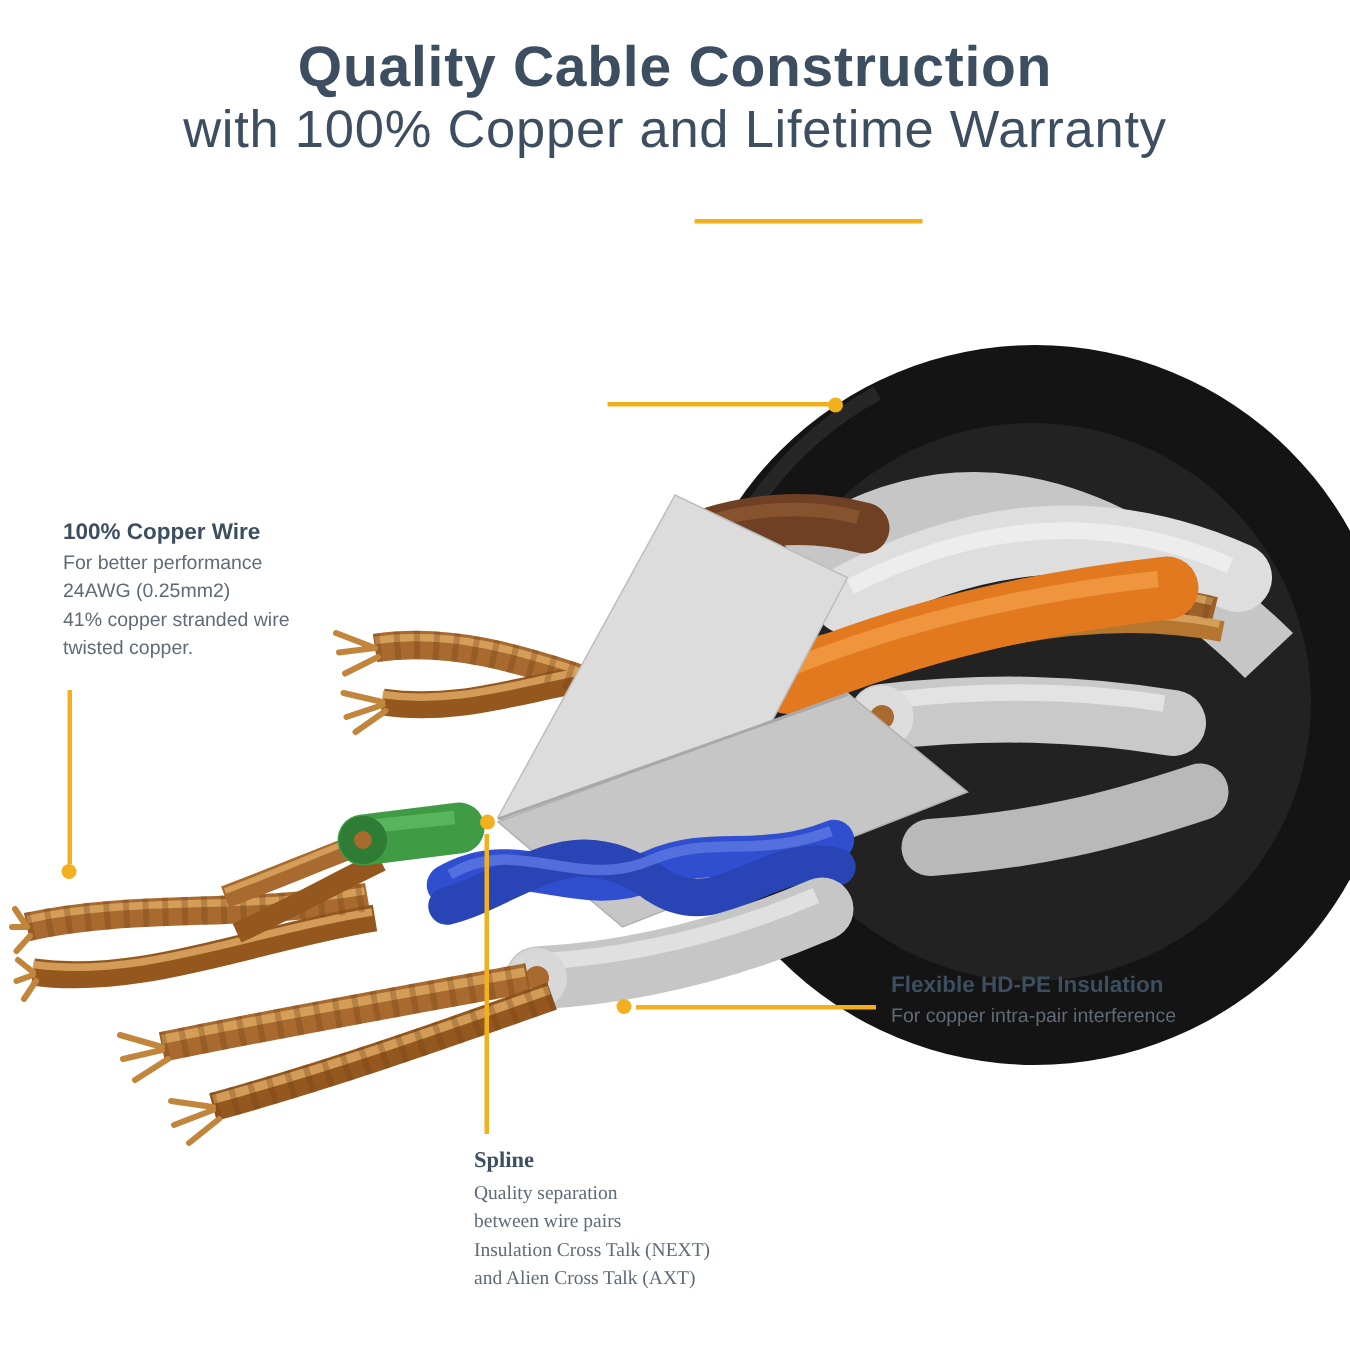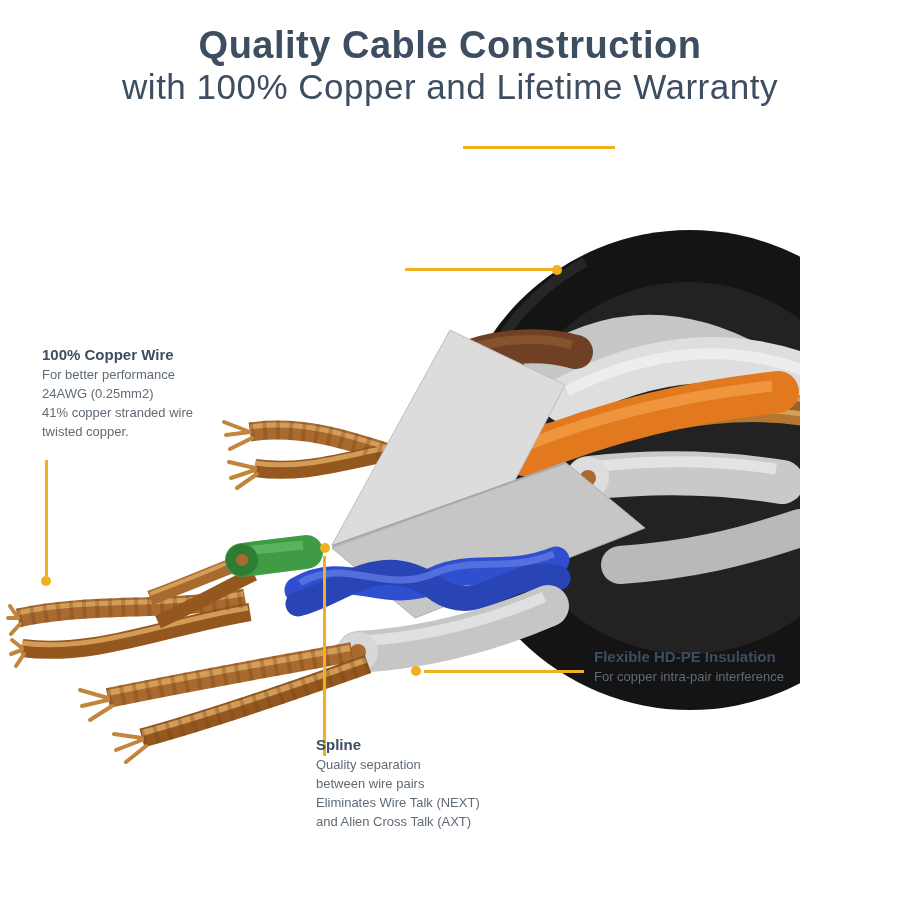--- a/index.html
+++ b/index.html
@@ -1,17 +1,17 @@
 <!DOCTYPE html>
 <html style="--accent: #F2B01E; --heading: #3C4E60; --description: #5F6B76; --jacket: #141414; --copper: #A86A2E; --orange-wire: #E2791E; --blue-wire: #2F4FD0; --green-wire: #3F9B44; --gray-insulation: #C9C9C9; --brown-wire: #6F4023;"><head>
 <meta charset="utf-8">
 <style>
   html,body{margin:0;padding:0;background:#ffffff;}
   .canvas{
-    position:relative;width:800px;height:900px;background:#ffffff;overflow:hidden;
+    position:relative;width:900px;height:900px;background:#ffffff;overflow:hidden;
     font-family:"Liberation Sans", sans-serif;
   }
   .header{position:absolute;top:24px;left:0;width:900px;text-align:center;}
   .title{
     margin:0;font-size:38px;font-weight:700;color:var(--heading,#3C4E60);
     letter-spacing:0.5px;
   }
   .subtitle{
     margin:0 0 0 0;font-size:35px;font-weight:400;color:var(--heading,#3C4E60);
     letter-spacing:0.5px;
@@ -172,21 +172,21 @@
 
   <div class="callout" style="left:594px;top:648px;">
     <div class="label">Flexible HD-PE Insulation</div>
     <div class="desc">For copper intra-pair interference</div>
   </div>
   <div class="dot" style="left:411px;top:666px;"></div>
   <div class="line-h" style="left:424px;top:670px;width:160px;"></div>
 
   <div class="dot" style="left:320px;top:543px;"></div>
   <div class="line-v" style="left:323px;top:556px;height:200px;"></div>
-  <div class="callout" style="left:316px;top:736px;">
+  <div class="callout" style="left:316px;top:766px;font-family:Liberation Serif, serif;">
     <div class="label">Spline</div>
     <div class="desc">Quality separation</div>
     <div class="desc">between wire pairs</div>
-    <div class="desc">Eliminates Wire Talk (NEXT)</div>
+    <div class="desc">Insulation Cross Talk (NEXT)</div>
     <div class="desc">and Alien Cross Talk (AXT)</div>
   </div>
 
 </div>
 
 </body></html>

